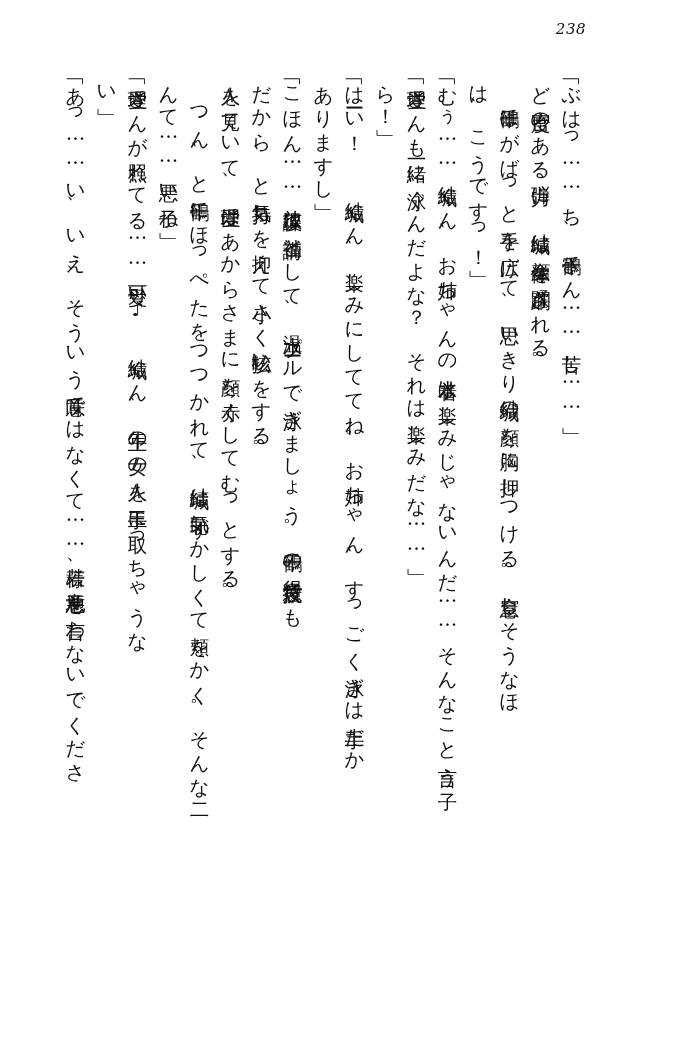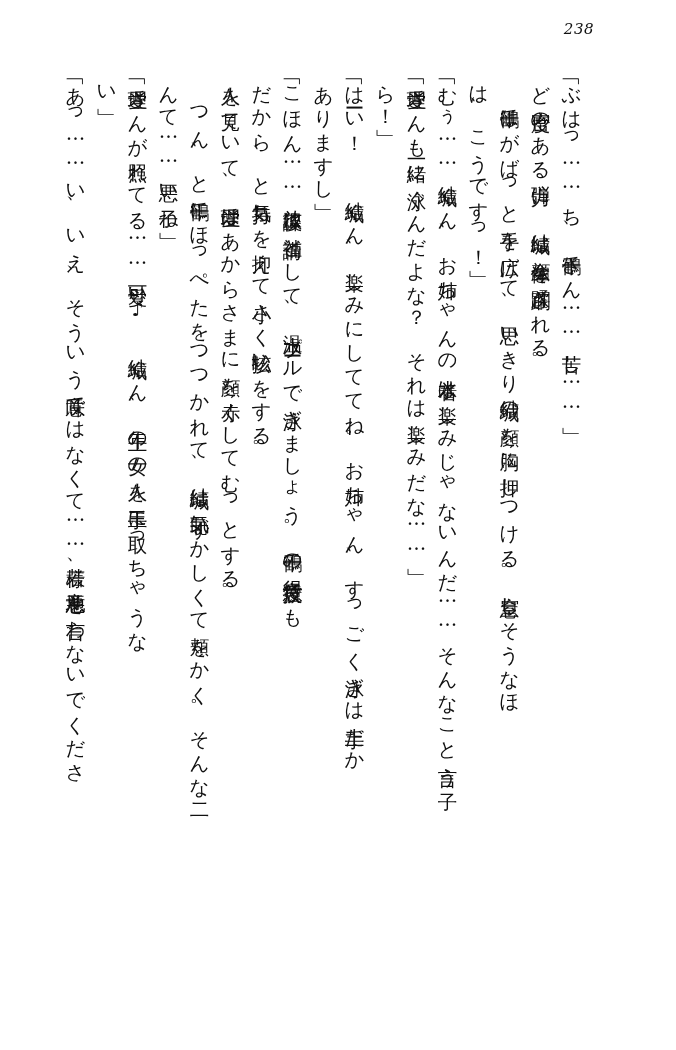--- a/index.html
+++ b/index.html
@@ -22,21 +22,21 @@
     top: 0;
     width: 676px;
     height: 1050px;
     background: #ffffff;
   }
 
   
   #page-number {
     position: absolute;
     top: 20px;
-    right: 82px;
+    right: 90px;
     font-size: 15px;
     font-style: italic;
     font-family: "DejaVu Serif", "Liberation Serif", serif;
     color: #111111;
     letter-spacing: 0.5px;
   }
 
   
   #text-block {
     position: absolute;

